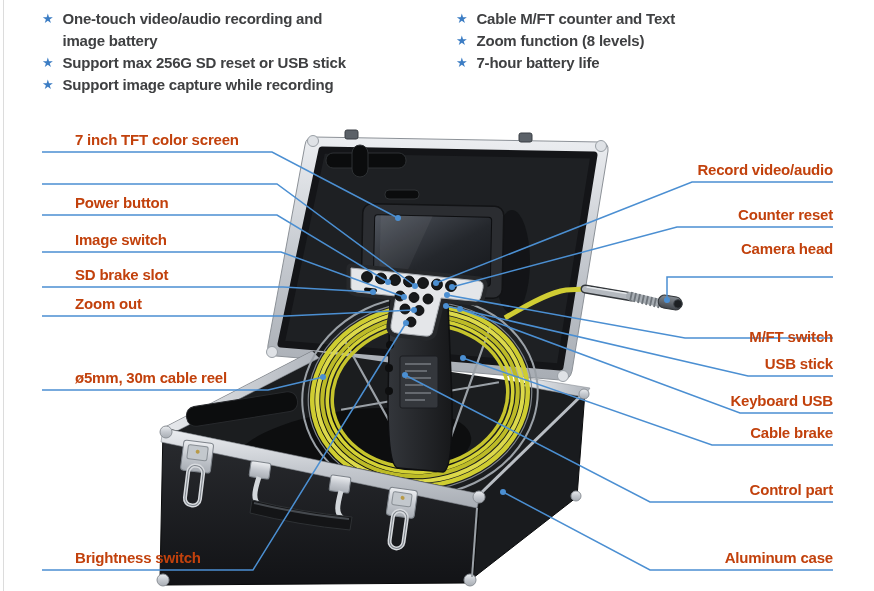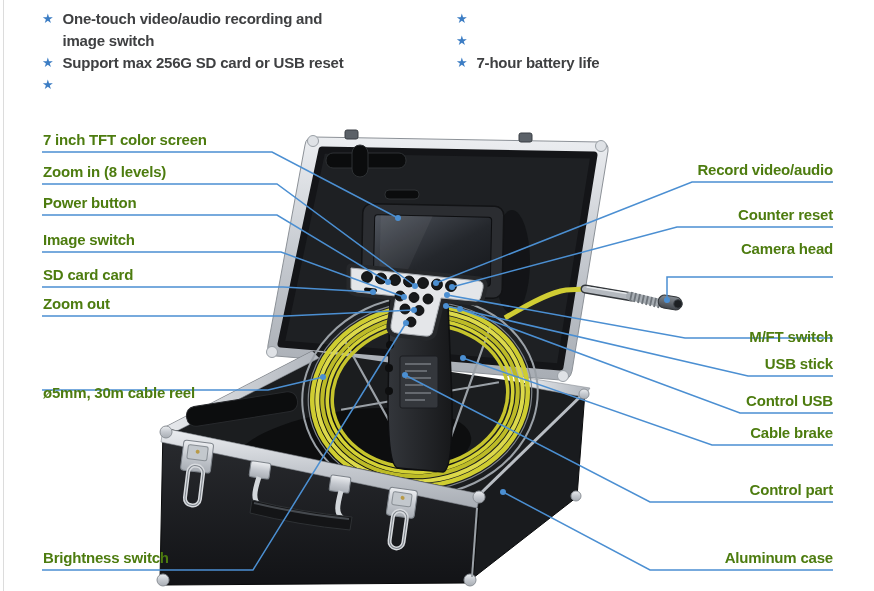--- a/index.html
+++ b/index.html
@@ -5,21 +5,21 @@
   html,body{margin:0;padding:0;background:#ffffff;}
   .page{position:relative;width:874px;height:591px;background:#fff;overflow:hidden;
         font-family:"Liberation Sans","DejaVu Sans",sans-serif;}
   .page-edge{position:absolute;left:3px;top:0;width:1px;height:591px;background:#dcdcdc;}
   .art{position:absolute;left:0;top:0;}
   .bullets{position:absolute;top:8px;font-size:15px;font-weight:700;color:#3f4042;line-height:22px;letter-spacing:-0.2px;}
   .bullets.bl{left:42px;width:312px;}
   .bullets.br{left:456px;width:340px;}
   .bullet{display:flex;align-items:flex-start;}
   .star{color:#3c7dc4;font-size:13px;line-height:22px;margin-right:9px;flex:0 0 auto;}
-  .co{position:absolute;font-size:15px;font-weight:700;color:#4d7c0f;letter-spacing:-0.2px;white-space:nowrap;}
+  .co{position:absolute;font-size:15px;font-weight:700;color:#c2410c;letter-spacing:-0.2px;white-space:nowrap;margin-left:32px;}
   .co-l{left:43px;}
   .co-r{right:41px;text-align:right;}
 </style>
 </head>
 <body>
 
 <div class="page">
   <div class="page-edge"></div>
 
   <svg class="art" width="874" height="591" viewBox="0 0 874 591">
@@ -211,54 +211,56 @@
         <circle cx="460" cy="309" r="3"></circle>
       <circle cx="463" cy="358" r="3"></circle>
         <circle cx="405" cy="375" r="3"></circle>
         <circle cx="503" cy="492" r="3"></circle>
     </g>
   </svg>
 
   <div class="bullets bl">
     <div class="bullet">
       <span class="star">★</span>
-      <span>One-touch video/audio recording and image switch</span>
-    </div>
-    <div class="bullet">
-      <span class="star">★</span>
-      <span>Support max 256G SD card or USB reset</span>
-    </div>
-    <div class="bullet">
-      <span class="star">★</span>
+      <span>One-touch video/audio recording and image battery</span>
+    </div>
+    <div class="bullet">
+      <span class="star">★</span>
+      <span>Support max 256G SD reset or USB stick</span>
+    </div>
+    <div class="bullet">
+      <span class="star">★</span>
+      <span>Support image capture while recording</span>
     </div>
   </div>
   <div class="bullets br">
     <div class="bullet">
       <span class="star">★</span>
-    </div>
-    <div class="bullet">
-      <span class="star">★</span>
+      <span>Cable M/FT counter and Text</span>
+    </div>
+    <div class="bullet">
+      <span class="star">★</span>
+      <span>Zoom function (8 levels)</span>
     </div>
     <div class="bullet">
       <span class="star">★</span>
       <span>7-hour battery life</span>
     </div>
   </div>
 
   <div class="co co-l" style="top:131px">7 inch TFT color screen</div>
-  <div class="co co-l" style="top:163px">Zoom in (8 levels)</div>
   <div class="co co-l" style="top:194px">Power button</div>
   <div class="co co-l" style="top:231px">Image switch</div>
-  <div class="co co-l" style="top:266px">SD card card</div>
+  <div class="co co-l" style="top:266px">SD brake slot</div>
   <div class="co co-l" style="top:295px">Zoom out</div>
-  <div class="co co-l" style="top:384px">ø5mm, 30m cable reel</div>
+  <div class="co co-l" style="top:369px">ø5mm, 30m cable reel</div>
   <div class="co co-l" style="top:549px">Brightness switch</div>
 
   <div class="co co-r" style="top:161px">Record video/audio</div>
   <div class="co co-r" style="top:206px">Counter reset</div>
   <div class="co co-r" style="top:240px">Camera head</div>
   <div class="co co-r" style="top:328px">M/FT switch</div>
   <div class="co co-r" style="top:355px">USB stick</div>
-  <div class="co co-r" style="top:392px">Control USB</div>
+  <div class="co co-r" style="top:392px">Keyboard USB</div>
   <div class="co co-r" style="top:424px">Cable brake</div>
   <div class="co co-r" style="top:481px">Control part</div>
   <div class="co co-r" style="top:549px">Aluminum case</div>
 </div>
 
 </body></html>

